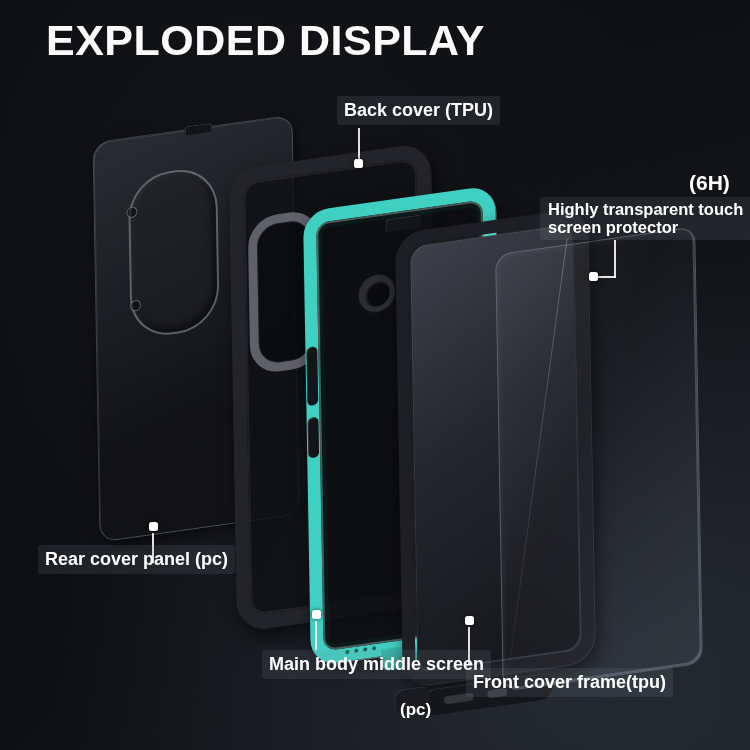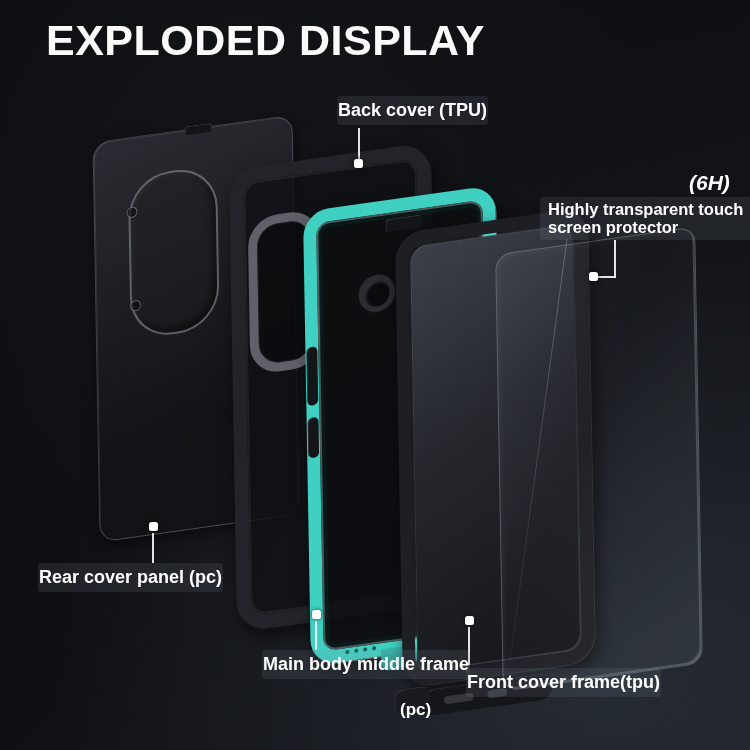--- a/index.html
+++ b/index.html
@@ -78,21 +78,21 @@
   .glass{
     left:498px;top:242px;width:200px;height:432px;z-index:5;border-radius:16px;
     background:linear-gradient(115deg,rgba(140,150,165,0.12),rgba(140,150,165,0.03) 42%,rgba(140,150,165,0.13) 100%);
     border:1px solid rgba(195,205,220,0.30);
     box-shadow:inset -2px -2px 0 rgba(215,225,238,0.22), inset 2px 2px 6px rgba(255,255,255,0.05);
   }
   .glass:after{content:"";position:absolute;left:18%;top:-2%;width:1px;height:104%;background:linear-gradient(rgba(255,255,255,0.25),rgba(255,255,255,0.02));transform:rotate(9deg);}
   
   .callout-box{
     position:absolute;z-index:30;background:rgba(132,148,164,0.14);border-radius:3px;
-    padding:4px 1px;font-weight:700;font-size:18px;color:#fff;white-space:nowrap;
+    padding:4px 7px;font-weight:700;font-size:18px;color:#fff;white-space:nowrap;
   }
   .callout-box.wrap{white-space:normal;line-height:1.12;font-size:16.5px;padding:3px 8px;}
   .callout-line{position:absolute;z-index:29;background:rgba(255,255,255,0.88);width:2px;}
   .callout-line.h{height:2px;}
   .callout-dot{position:absolute;z-index:31;width:9px;height:9px;border-radius:2.5px;background:#fff;box-shadow:0 0 4px rgba(0,0,0,0.6);}
   .hardness{position:absolute;z-index:30;font-weight:800;font-size:21px;color:#fff;}
   .sub-label{position:absolute;z-index:30;font-weight:700;font-size:17px;color:#fff;}
 </style>
 </head>
 <body>
@@ -135,32 +135,32 @@
       </div>
     <div class="flap"></div>
   </div>
 
   <div class="layer glass"></div>
 
   <div class="callout-box" style="left:337px;top:96px;">Back cover (TPU)</div>
   <div class="callout-line" style="left:358px;top:128px;height:32px;"></div>
   <div class="callout-dot" style="left:354px;top:159px;"></div>
 
-  <div class="hardness" style="left:689px;top:171px;font-style:italic;">(6H)</div>
+  <div class="hardness" style="left:689px;top:171px;">(6H)</div>
   <div class="callout-box wrap" style="left:540px;top:197px;width:206px;">Highly transparent touch screen protector</div>
   <div class="callout-line" style="left:614px;top:240px;height:38px;"></div>
   <div class="callout-line h" style="left:597px;top:276px;width:19px;"></div>
   <div class="callout-dot" style="left:589px;top:272px;"></div>
 
   <div class="callout-dot" style="left:149px;top:522px;"></div>
   <div class="callout-line" style="left:152px;top:533px;height:30px;"></div>
-  <div class="callout-box" style="left:38px;top:563px;">Rear cover panel (pc)</div>
+  <div class="callout-box" style="left:38px;top:545px;">Rear cover panel (pc)</div>
 
   <div class="callout-dot" style="left:312px;top:610px;"></div>
   <div class="callout-line" style="left:315px;top:621px;height:29px;"></div>
-  <div class="callout-box" style="left:262px;top:650px;">Main body middle frame</div>
+  <div class="callout-box" style="left:262px;top:650px;">Main body middle screen</div>
   <div class="sub-label" style="left:400px;top:700px;">(pc)</div>
 
   <div class="callout-dot" style="left:465px;top:616px;"></div>
   <div class="callout-line" style="left:468px;top:627px;height:38px;"></div>
   <div class="callout-box" style="left:466px;top:668px;">Front cover frame(tpu)</div>
 
 </div>
 
 </body></html>

